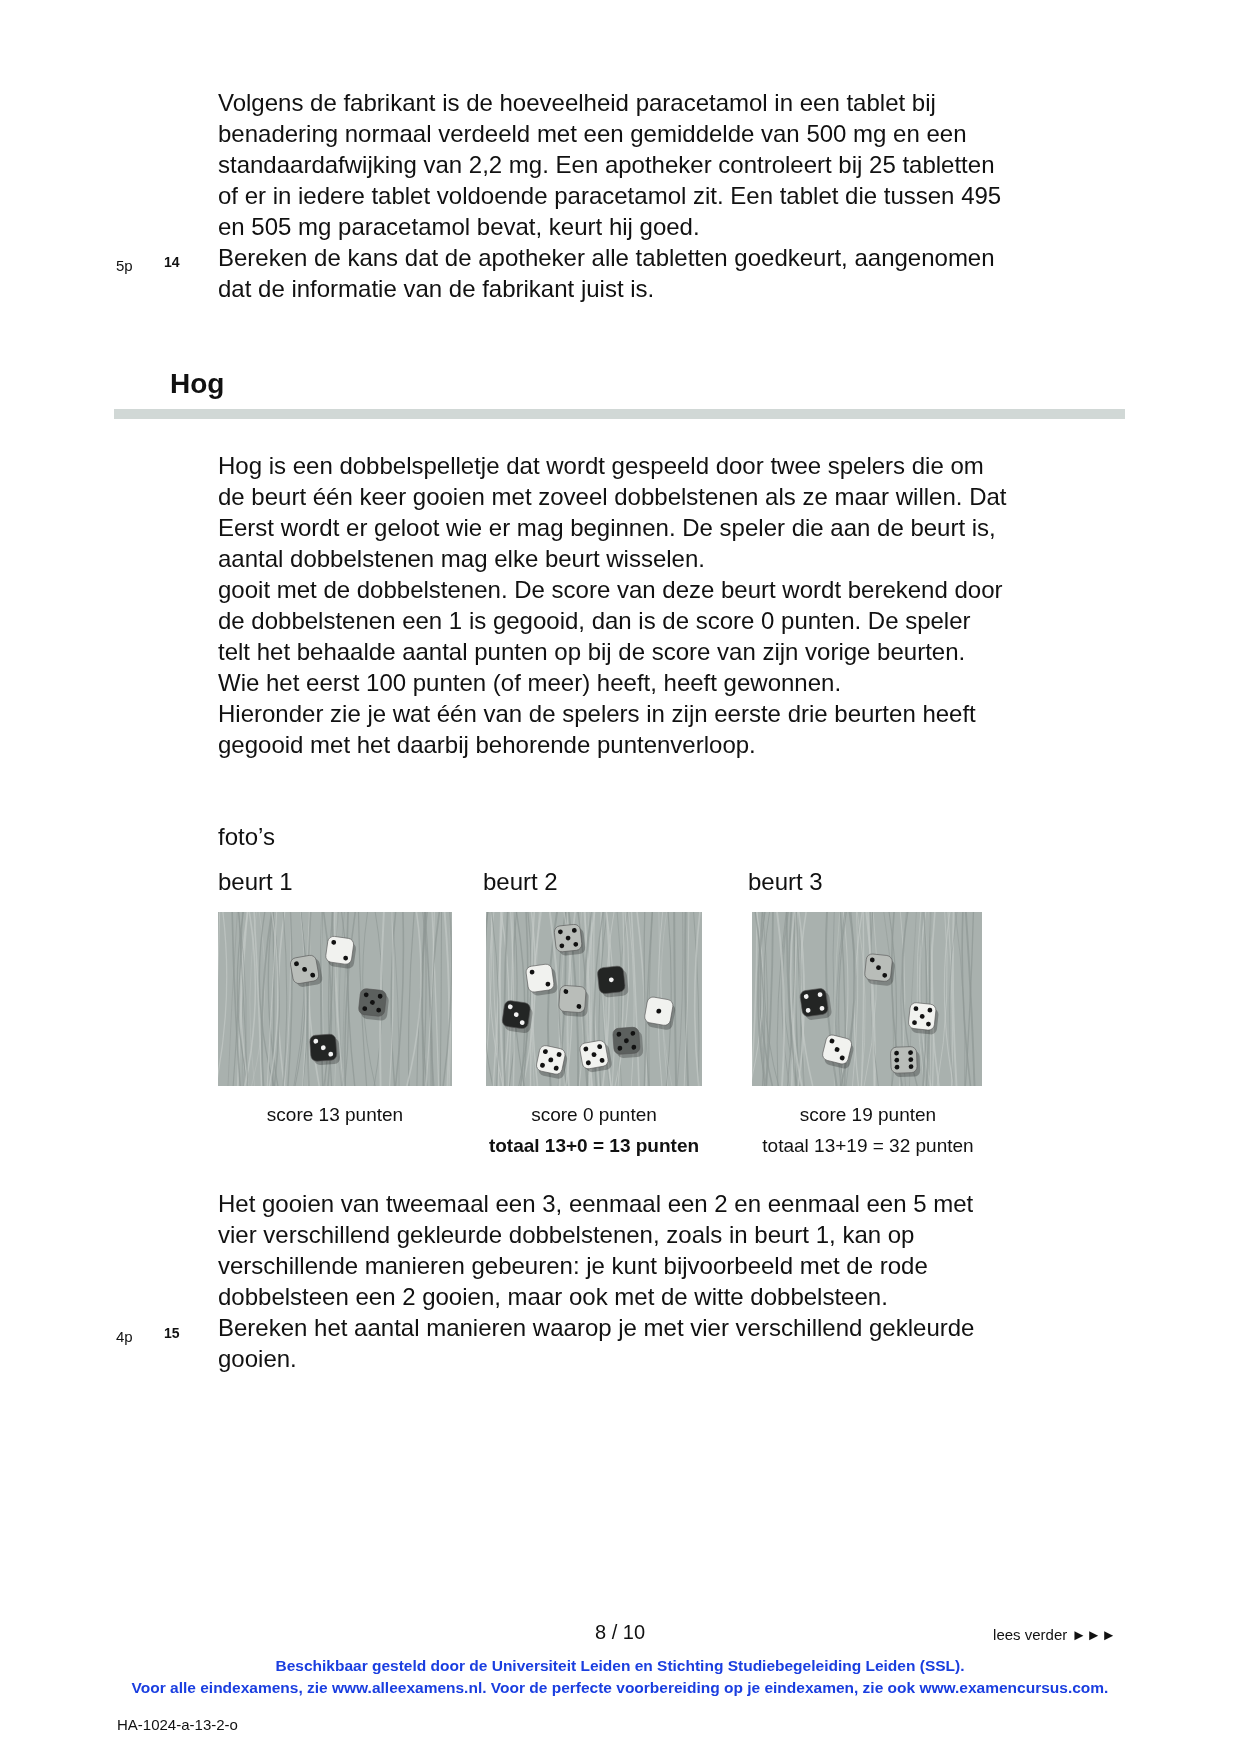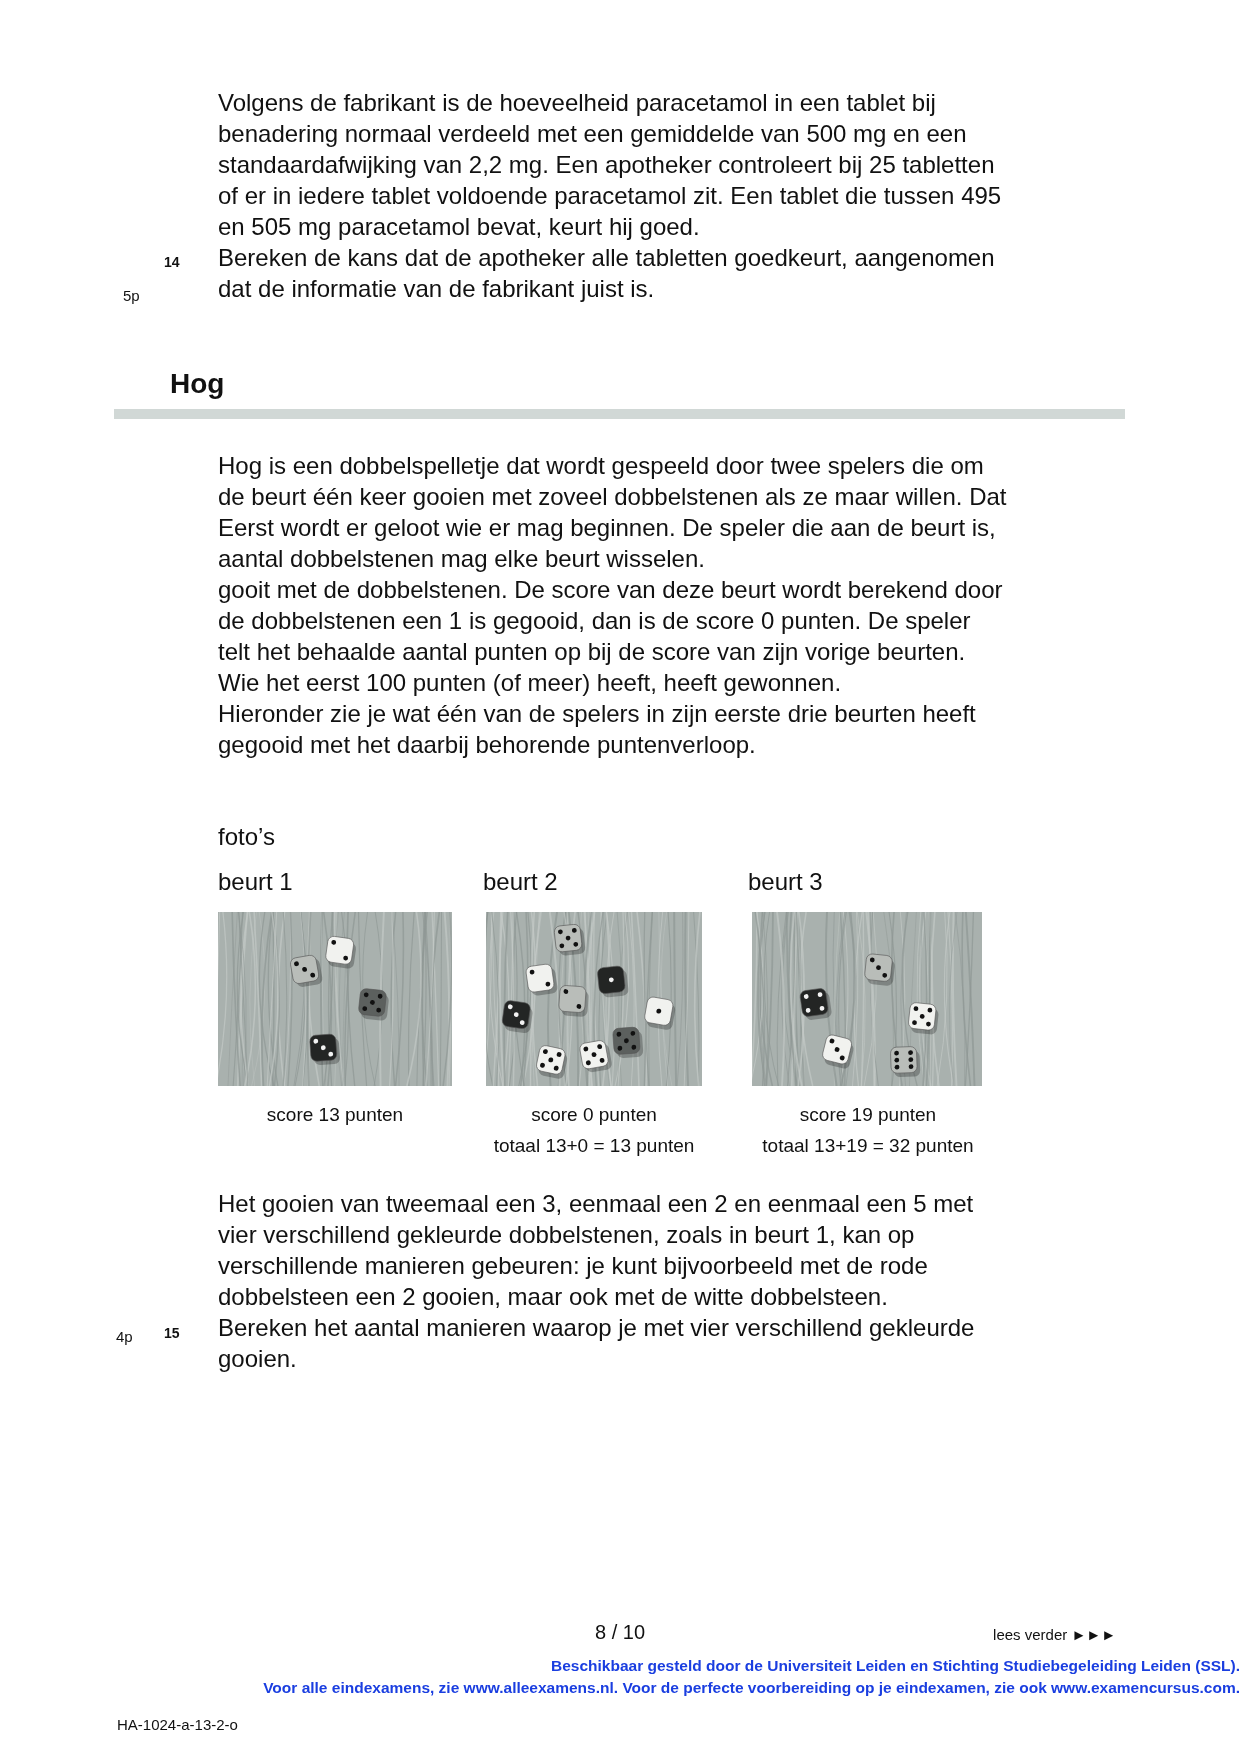--- a/index.html
+++ b/index.html
@@ -8,34 +8,34 @@
   .abs { position: absolute; }
   .body-text { font-size: 24px; line-height: 31px; white-space: nowrap; }
   .margin-pts { font-size: 15px; }
   .margin-num { font-size: 14px; font-weight: bold; }
   .section-title { font-size: 28px; font-weight: bold; }
   .section-bar { background: #d1d8d6; }
   .sub-head { font-size: 24px; font-weight: normal; }
   .caption { font-size: 19px; text-align: center; white-space: nowrap; }
   .footer-small { font-size: 15px; }
   .footer-page { font-size: 20px; }
-  .footer-link { font-size: 15.5px; font-weight: bold; text-align: right; white-space: nowrap; }
+  .footer-link { font-size: 15.5px; font-weight: bold; text-align: center; white-space: nowrap; }
   svg.photo { position: absolute; display: block; }
 </style>
 </head>
 <body>
 
 <div class="abs body-text" style="left:218px; top:87px;">
   <div>Volgens de fabrikant is de hoeveelheid paracetamol in een tablet bij</div>
   <div>benadering normaal verdeeld met een gemiddelde van 500 mg en een</div>
   <div>standaardafwijking van 2,2 mg. Een apotheker controleert bij 25 tabletten</div>
   <div>of er in iedere tablet voldoende paracetamol zit. Een tablet die tussen 495</div>
   <div>en 505 mg paracetamol bevat, keurt hij goed.</div>
 </div>
-<div class="abs margin-pts" style="left:123px; top:257px;margin-top:30px;">5p</div>
+<div class="abs margin-pts" style="left:116px; top:257px;">5p</div>
 <div class="abs margin-num" style="left:164px; top:254px;">14</div>
 <div class="abs body-text" style="left:218px; top:242px;">
   <div>Bereken de kans dat de apotheker alle tabletten goedkeurt, aangenomen</div>
   <div>dat de informatie van de fabrikant juist is.</div>
 </div>
 
 <div class="abs section-title" style="left:170px; top:368px;">Hog</div>
 <div class="abs section-bar" style="left:114px; top:409px; width:1011px; height:10px;"></div>
 
 <div class="abs body-text" style="left:218px; top:450px;">
@@ -408,21 +408,21 @@
       <circle cx="-7" cy="0" r="2.4" fill="#111"></circle>
       <circle cx="7" cy="0" r="2.4" fill="#111"></circle>
       <circle cx="-7" cy="7" r="2.4" fill="#111"></circle>
       <circle cx="7" cy="7" r="2.4" fill="#111"></circle>
     </g>
   </svg>
 
 <div class="abs caption" style="left:218px; width:234px; top:1104px;">score 13 punten</div>
 <div class="abs caption" style="left:466px; width:256px; top:1104px;">score 0 punten</div>
 <div class="abs caption" style="left:730px; width:276px; top:1104px;">score 19 punten</div>
-<div class="abs caption" style="left:466px; width:256px; top:1135px;">totaal 13+0 = 13 punten</div>
+<div class="abs caption" style="left:466px; width:256px; top:1135px;font-weight:bold;">totaal 13+0 = 13 punten</div>
 <div class="abs caption" style="left:730px; width:276px; top:1135px;">totaal 13+19 = 32 punten</div>
 
 <div class="abs body-text" style="left:218px; top:1188px;">
   <div>Het gooien van tweemaal een 3, eenmaal een 2 en eenmaal een 5 met</div>
   <div>vier verschillend gekleurde dobbelstenen, zoals in beurt 1, kan op</div>
   <div>verschillende manieren gebeuren: je kunt bijvoorbeeld met de rode</div>
   <div>dobbelsteen een 2 gooien, maar ook met de witte dobbelsteen.</div>
 </div>
 <div class="abs margin-pts" style="left:116px; top:1328px;">4p</div>
 <div class="abs margin-num" style="left:164px; top:1325px;">15</div>

